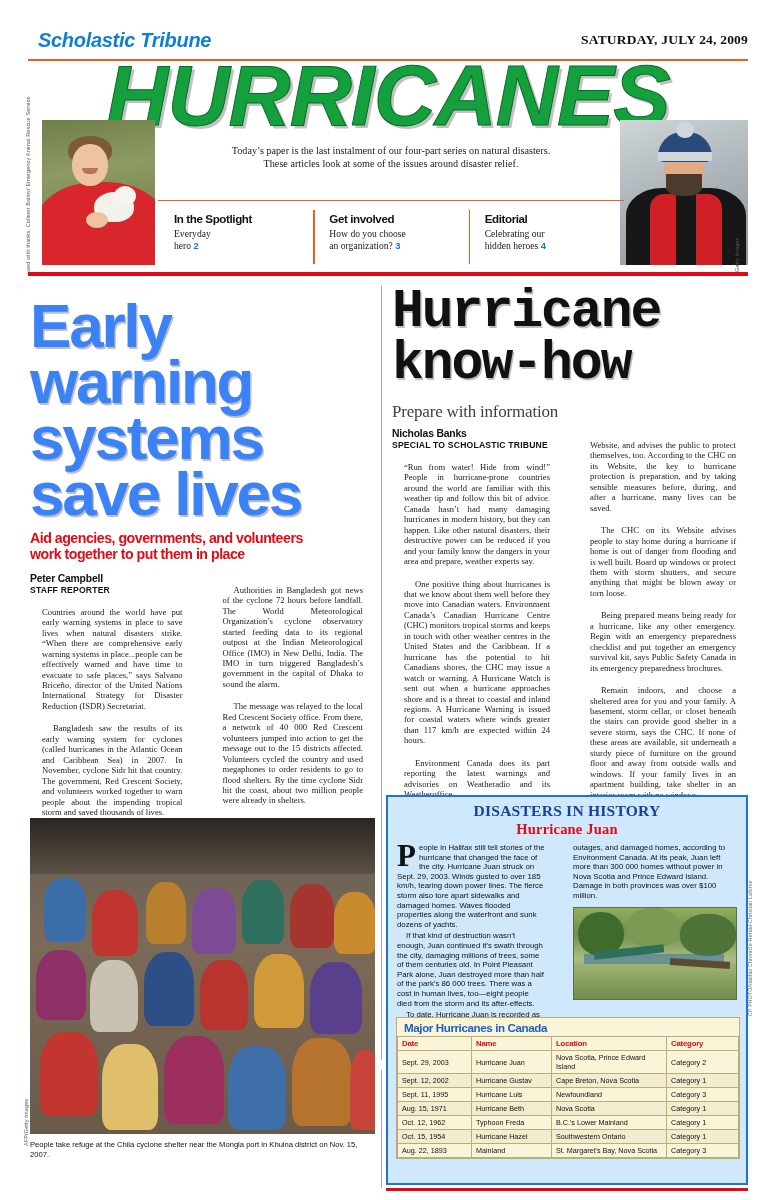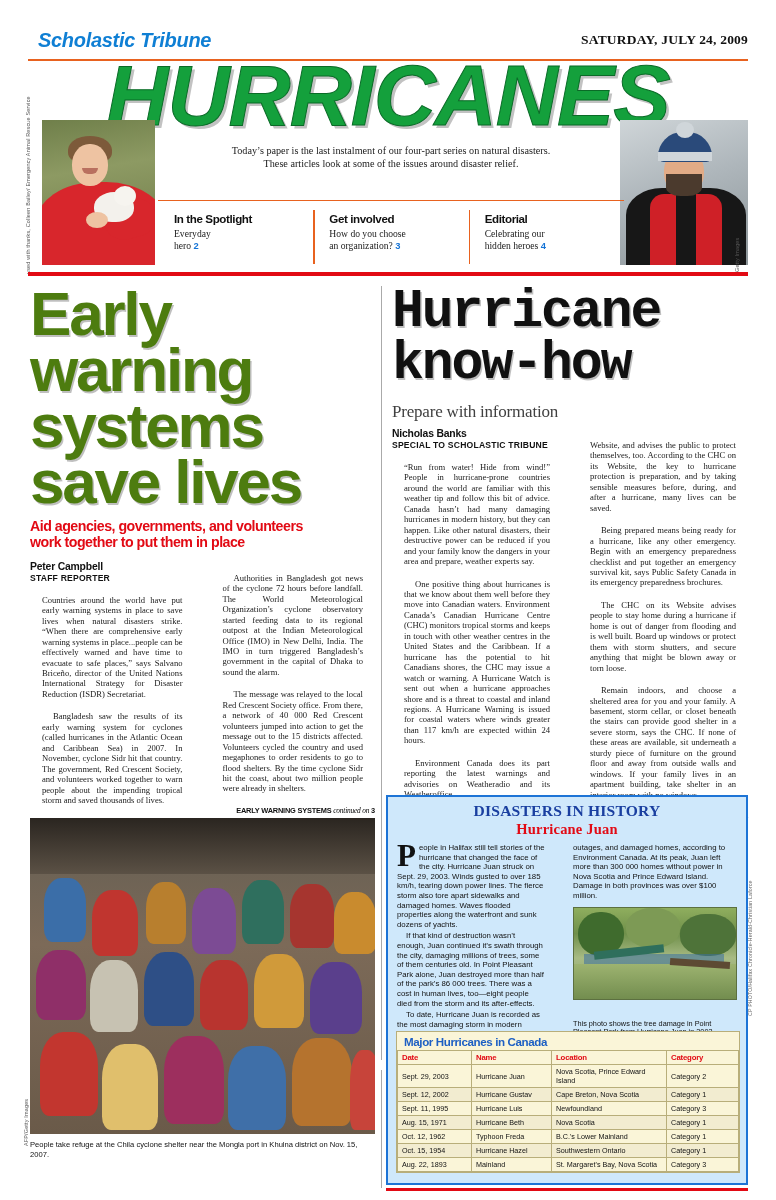--- a/index.html
+++ b/index.html
@@ -106,22 +106,22 @@
   .teaser-bottom-rule { position:absolute; left:28px; top:272px; width:720px; height:4px; background:#e20a14; }
 
   
   .col-divider { position:absolute; left:381px; top:286px; width:1px; height:774px; background:#aaa; }
   .col-divider2 { position:absolute; left:381px; top:1070px; width:1px; height:118px; background:#aaa; }
 
   
   .left-col { position:absolute; left:30px; top:286px; width:345px; }
   .headline-left {
     font-family:"Liberation Sans", sans-serif; font-weight:bold;
-    font-size:62px; line-height:56px; color:#4d7c0f;
-    letter-spacing:-2.2px; margin:0 0 6px 0;
+    font-size:62px; line-height:56px; color:#3b82f6;
+    letter-spacing:-2.2px; margin:12px 0 6px 0;
     text-shadow:1.5px 1.5px 0 rgba(0,0,0,0.25);
   }
   .subhead-left {
     font-family:"Liberation Sans", sans-serif; font-weight:bold;
     font-size:14.2px; line-height:16.4px; color:#e20a14;
     letter-spacing:-0.5px; margin:8px 0 10px 0;
   }
   .byline {
     font-family:"Liberation Sans", sans-serif; font-weight:bold;
     font-size:10.4px; color:#111; letter-spacing:-0.2px; line-height:12px;
@@ -192,21 +192,21 @@
     width:164px; height:93px; margin-top:6px;
     background:linear-gradient(180deg,#8fae5e 0%,#6f8f4a 28%,#a8bb84 55%,#7e9a5e 100%);
     border:1px solid #5c7040; position:relative; overflow:hidden;
   }
   .db-caption {
     font-family:"Liberation Sans", sans-serif; font-size:7.3px; line-height:8.9px;
     color:#111; margin-top:20px;
   }
 
   
-  .tbl-wrap { position:absolute; left:8px; top:234px; width:344px; background:#faf5d8; border:1px solid #b8ae7a; }
+  .tbl-wrap { position:absolute; left:8px; top:220px; width:344px; background:#faf5d8; border:1px solid #b8ae7a; }
   .tbl-title {
     font-family:"Liberation Sans", sans-serif; font-weight:bold;
     font-size:11.6px; color:#1d5fc4; letter-spacing:-0.4px;
     padding:3px 0 2px 7px;
   }
   table.hurr { border-collapse:collapse; width:100%; font-family:"Liberation Sans", sans-serif; }
   table.hurr th {
     font-size:7.8px; color:#e20a14; text-align:left; font-weight:bold;
     padding:2px 4px; border:1px solid #b8ae7a; background:#faf5d8; letter-spacing:-0.2px;
   }
@@ -353,22 +353,22 @@
     <div class="rbody">
       <div class="rcol">
         <div class="byline">Nicholas Banks</div>
         <div class="byline-role">SPECIAL TO SCHOLASTIC TRIBUNE</div>
         <p class="story">“Run from water! Hide from wind!” People in hurricane-prone countries around the world are familiar with this weather tip and follow this bit of advice. Canada hasn’t had many damaging hurricanes in modern history, but they can happen. Like other natural disasters, their destructive power can be reduced if you and your family know the dangers in your area and prepare, weather experts say.</p>
         <p class="story">One positive thing about hurricanes is that we know about them well before they move into Canadian waters. Environment Canada’s Canadian Hurricane Centre (CHC) monitors tropical storms and keeps in touch with other weather centres in the United States and the Caribbean. If a hurricane has the potential to hit Canadians shores, the CHC may issue a watch or warning. A Hurricane Watch is sent out when a hurricane approaches shore and is a threat to coastal and inland regions. A Hurricane Warning is issued for coastal waters where winds greater than 117 km/h are expected within 24 hours.</p>
         <p class="story">Environment Canada does its part reporting the latest warnings and advisories on Weatheradio and its Weatheroffice</p>
       </div>
       <div class="rcol">
         <p class="story">Website, and advises the public to protect themselves, too. According to the CHC on its Website, the key to hurricane protection is preparation, and by taking sensible measures before, during, and after a hurricane, many lives can be saved.</p>
+        <p class="story">The CHC on its Website advises people to stay home during a hurricane if home is out of danger from flooding and is well built. Board up windows or protect them with storm shutters, and secure anything that might be blown away or torn loose.</p>
         <p class="story">Being prepared means being ready for a hurricane, like any other emergency. Begin with an emergency preparedness checklist and put together an emergency survival kit, says Public Safety Canada in its emergency preparedness brochures.</p>
-        <p class="story">The CHC on its Website advises people to stay home during a hurricane if home is out of danger from flooding and is well built. Board up windows or protect them with storm shutters, and secure anything that might be blown away or torn loose.</p>
         <p class="story">Remain indoors, and choose a sheltered area for you and your family. A basement, storm cellar, or closet beneath the stairs can provide good shelter in a severe storm, says the CHC. If none of these areas are available, sit underneath a sturdy piece of furniture on the ground floor and away from outside walls and windows. If your family lives in an apartment building, take shelter in an interior room with no windows.</p>
         <div class="jumpline">
           <b>HURRICANE KNOW-HOW</b>
           <i>continued on</i>
           <b>4</b>
         </div>
       </div>
     </div>
   </div>
 

